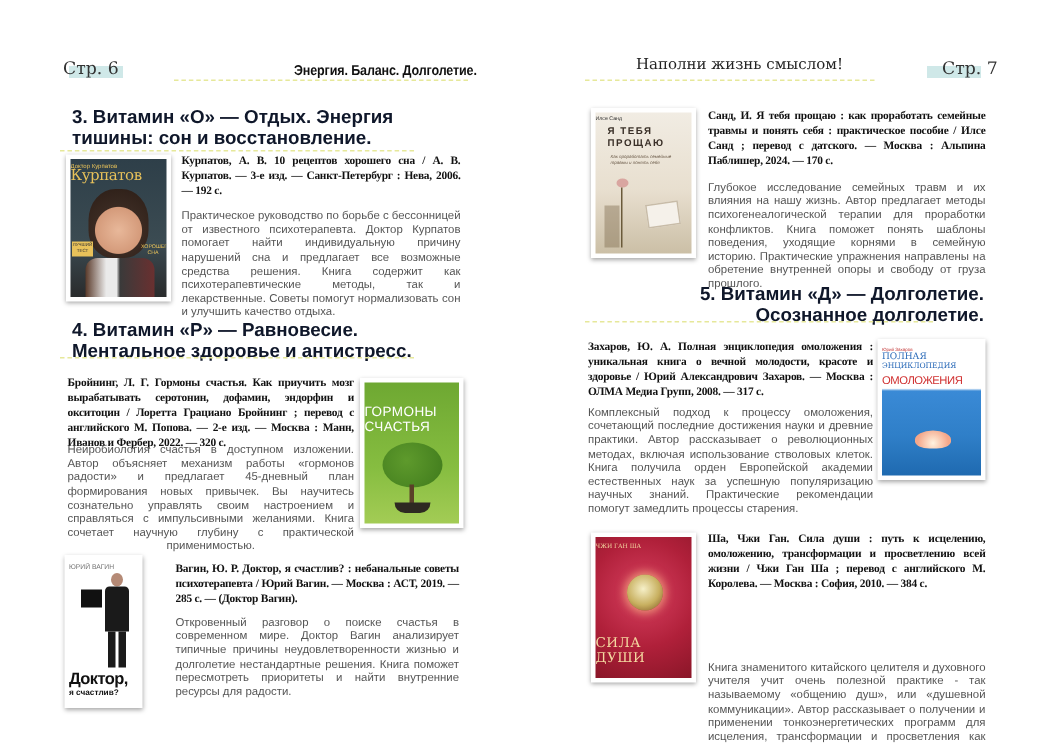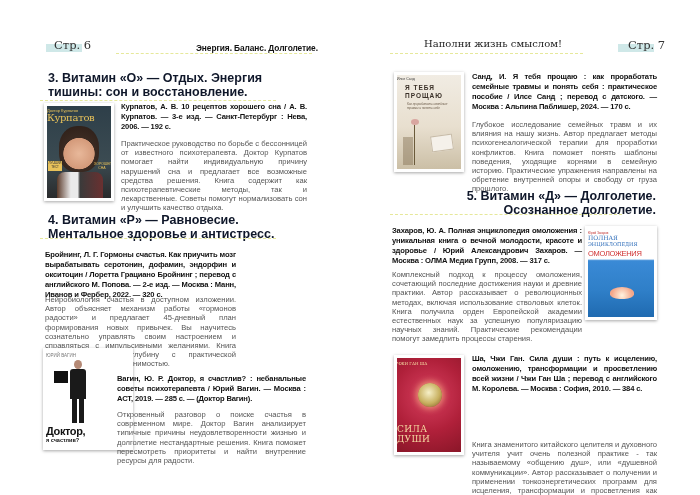--- a/index.html
+++ b/index.html
@@ -11,34 +11,34 @@
   .abs { position: absolute; }
 
   .pnum { font-family: "DejaVu Serif", serif; font-size: 11.5px; color: #333; }
   .pnum-bg { background: #cfe8e8; height: 8px; position: absolute; }
   .runhead-bold { font-family: "Liberation Sans", sans-serif; font-weight: bold; font-size: 9.5px; color: #111; letter-spacing: -0.1px; transform: scaleX(0.88); transform-origin: left top; white-space: nowrap; }
   .runhead-serif { font-family: "DejaVu Serif", serif; font-size: 10px; color: #222; white-space: nowrap; }
   .dash { border-top: 1.5px dashed #e6e89a; height: 0; }
 
   .h2 { font-family: "Liberation Sans", sans-serif; font-weight: bold; font-size: 12.5px; line-height: 14px; color: #0f172a; }
 
-  .biblio { font-family: Liberation Sans, sans-serif; font-weight: bold; font-size: 7.6px; line-height: 10px; color: #111; text-align: justify; letter-spacing: -0.15px; }
+  .biblio { font-family: Liberation Serif, serif; font-weight: bold; font-size: 7.6px; line-height: 10px; color: #111; text-align: justify; letter-spacing: -0.15px; }
   .desc { font-family: "Liberation Sans", sans-serif; font-size: 7.6px; line-height: 9.2px; color: #555; text-align: justify; }
   .desc.center-last { text-align-last: center; }
 
   .cover-frame { background: #fff; box-shadow: 0 1px 3px rgba(0,0,0,0.35); padding: 3px; }
   .cover { width: 100%; height: 100%; position: relative; overflow: hidden; }
   .cover-text { position: absolute; width: 100%; text-align: left; }
 </style>
 </head>
 <body>
 
 <div class="page left">
   <div class="pnum-bg" style="left:46px; top:44px; width:36px;"></div>
-  <div class="abs pnum" style="left:42px; top:38px;margin-left:12px;">Стр. 6</div>
+  <div class="abs pnum" style="left:42px; top:38px;">Стр. 6</div>
   <div class="abs runhead-bold" style="left:196px; top:42px;">Энергия. Баланс. Долголетие.</div>
   <div class="abs dash" style="left:116px; top:53px; width:196px;"></div>
 
   <div class="abs h2" style="left:48px; top:71px; width:260px;">3. Витамин «О» — Отдых. Энергия тишины: сон и восстановление.</div>
   <div class="abs dash" style="left:40px; top:100px; width:236px;"></div>
 
   <div class="abs cover-frame" style="left:44px; top:103px; width:70px; height:98px;">
     <div class="cover" style="background: linear-gradient(180deg,#2e3f49 0%,#3b4b52 60%,#2a2b2c 100%);">
       <div class="cover-text" style="top:2px; font-size:4px; color:#e8c25a;">Доктор Курпатов</div>
       <div class="cover-text" style="top:6px; font-family:'DejaVu Serif',serif; font-size:10px; color:#e8c25a; letter-spacing:-0.3px;">Курпатов</div>
@@ -51,22 +51,30 @@
 
   <div class="abs biblio" style="left:121px; top:102px; width:186px;">Курпатов, А. В. 10 рецептов хорошего сна / А. В. Курпатов. — 3-е изд. — Санкт-Петербург : Нева, 2006. — 192 с.</div>
   <div class="abs desc" style="left:121px; top:139px; width:186px;">Практическое руководство по борьбе с бессонницей от известного психотерапевта. Доктор Курпатов помогает найти индивидуальную причину нарушений сна и предлагает все возможные средства решения. Книга содержит как психотерапевтические методы, так и лекарственные. Советы помогут нормализовать сон и улучшить качество отдыха.</div>
 
   <div class="abs h2" style="left:48px; top:213px; width:260px;">4. Витамин «Р» — Равновесие. Ментальное здоровье и антистресс.</div>
   <div class="abs dash" style="left:40px; top:238px; width:236px;"></div>
 
   <div class="abs biblio" style="left:45px; top:250px; width:191px;">Бройнинг, Л. Г. Гормоны счастья. Как приучить мозг вырабатывать серотонин, дофамин, эндорфин и окситоцин / Лоретта Грациано Бройнинг ; перевод с английского М. Попова. — 2-е изд. — Москва : Манн, Иванов и Фербер, 2022. — 320 с.</div>
   <div class="abs desc center-last" style="left:45px; top:295px; width:191px;">Нейробиология счастья в доступном изложении. Автор объясняет механизм работы «гормонов радости» и предлагает 45-дневный план формирования новых привычек. Вы научитесь сознательно управлять своим настроением и справляться с импульсивными желаниями. Книга сочетает научную глубину с практической применимостью.</div>
 
+  <div class="abs cover-frame" style="left:240px; top:252px; width:69px; height:100px;">
+    <div class="cover" style="background: linear-gradient(180deg,#6ea832 0%,#86bd40 60%,#a3cc55 100%);">
+      <div class="cover-text" style="top:14px; font-size:9px; line-height:10px; color:#fff; font-weight:normal; letter-spacing:0.3px;">ГОРМОНЫ СЧАСТЬЯ</div>
+      <div style="position:absolute; left:12px; top:40px; width:40px; height:30px; border-radius:50%; background: radial-gradient(circle at 40% 40%, #5e9a2c, #3f7a1c);"></div>
+      <div style="position:absolute; left:30px; top:68px; width:3px; height:14px; background:#5a4028;"></div>
+      <div style="position:absolute; left:20px; top:80px; width:24px; height:7px; border-radius:0 0 12px 12px; background:#2e2a22;"></div>
+    </div>
+  </div>
 
-  <div class="abs cover-frame" style="left:43px; top:348px; width:90px; height:102px;">
+  <div class="abs cover-frame" style="left:43px; top:370px; width:52px; height:102px;">
     <div class="cover" style="background:#ffffff;">
       <div class="cover-text" style="top:2px; font-size:4.5px; color:#777;">ЮРИЙ ВАГИН</div>
       <div style="position:absolute; left:28px; top:9px; width:8px; height:9px; border-radius:50%; background:#b58a76;"></div>
       <div style="position:absolute; left:24px; top:18px; width:16px; height:30px; background:#1a1a1a; border-radius:3px 3px 0 0;"></div>
       <div style="position:absolute; left:8px; top:20px; width:14px; height:12px; background:#111;"></div>
       <div style="position:absolute; left:26px; top:48px; width:5px; height:24px; background:#1a1a1a;"></div>
       <div style="position:absolute; left:33px; top:48px; width:5px; height:24px; background:#1a1a1a;"></div>
       <div class="cover-text" style="top:74px; font-size:11px; font-weight:bold; color:#111; letter-spacing:-0.4px;">Доктор,</div>
       <div class="cover-text" style="top:86px; font-size:5.5px; font-weight:bold; color:#111;">я счастлив?</div>
     </div>

